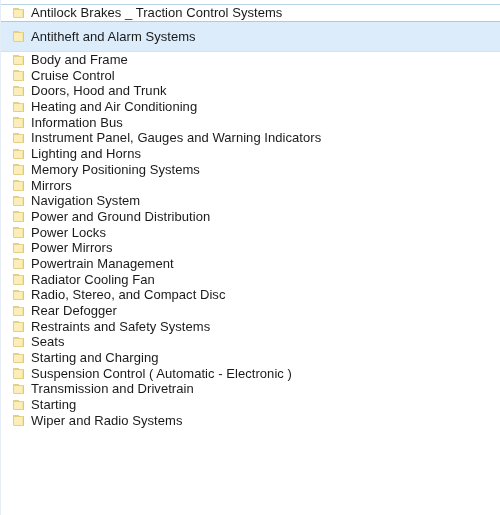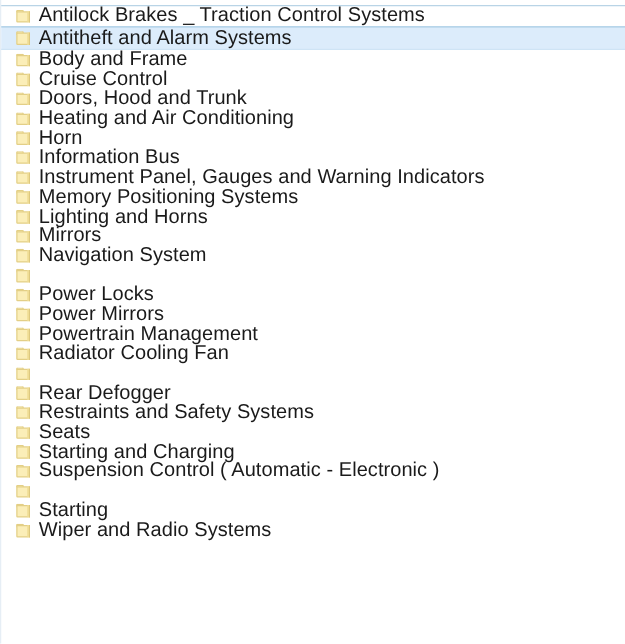--- a/index.html
+++ b/index.html
@@ -54,21 +54,21 @@
     padding-left: 12px;
     box-sizing: border-box;
     cursor: default;
     user-select: none;
   }
 
   .folder-row.selected {
     background: #dcecfb;
     border-top: 1px solid #a8cce4;
     border-bottom: 1px solid #cfe4f5;
-    height: 19px;
+    height: 31px;
   }
 
   
   .folder-icon {
     position: relative;
     width: 11px;
     height: 11px;
     flex: 0 0 11px;
     margin-right: 7px;
   }
@@ -100,21 +100,21 @@
     right: 0px;
     top: 1.5px;
     width: 2.5px;
     height: 9.5px;
     background: #f5e39c;
     border-right: 1px solid #ddc87e;
     box-sizing: border-box;
   }
 
   .folder-label {
-    font-size: 16px;
+    font-size: 13px;
     line-height: 11px;
     color: #1a1a1a;
     white-space: nowrap;
     letter-spacing: 0.05px;
   }
 </style>
 </head>
 <body>
 
 <div id="explorer-pane">
@@ -169,76 +169,69 @@
           <span class="fold"></span>
         </span>
         <span class="folder-label">Heating and Air Conditioning</span>
       </li>
       <li class="folder-row">
         <span class="folder-icon">
           <span class="tab"></span>
           <span class="body"></span>
           <span class="fold"></span>
         </span>
-        <span class="folder-label">Horn</span>
-      </li>
-      <li class="folder-row">
-        <span class="folder-icon">
-          <span class="tab"></span>
-          <span class="body"></span>
-          <span class="fold"></span>
-        </span>
         <span class="folder-label">Information Bus</span>
       </li>
       <li class="folder-row">
         <span class="folder-icon">
           <span class="tab"></span>
           <span class="body"></span>
           <span class="fold"></span>
         </span>
         <span class="folder-label">Instrument Panel, Gauges and Warning Indicators</span>
       </li>
       <li class="folder-row">
         <span class="folder-icon">
           <span class="tab"></span>
           <span class="body"></span>
           <span class="fold"></span>
         </span>
+        <span class="folder-label">Lighting and Horns</span>
+      </li>
+      <li class="folder-row">
+        <span class="folder-icon">
+          <span class="tab"></span>
+          <span class="body"></span>
+          <span class="fold"></span>
+        </span>
         <span class="folder-label">Memory Positioning Systems</span>
       </li>
       <li class="folder-row">
         <span class="folder-icon">
           <span class="tab"></span>
           <span class="body"></span>
           <span class="fold"></span>
         </span>
-        <span class="folder-label">Lighting and Horns</span>
-      </li>
-      <li class="folder-row">
-        <span class="folder-icon">
-          <span class="tab"></span>
-          <span class="body"></span>
-          <span class="fold"></span>
-        </span>
         <span class="folder-label">Mirrors</span>
       </li>
       <li class="folder-row">
         <span class="folder-icon">
           <span class="tab"></span>
           <span class="body"></span>
           <span class="fold"></span>
         </span>
         <span class="folder-label">Navigation System</span>
       </li>
       <li class="folder-row">
         <span class="folder-icon">
           <span class="tab"></span>
           <span class="body"></span>
           <span class="fold"></span>
         </span>
+        <span class="folder-label">Power and Ground Distribution</span>
       </li>
       <li class="folder-row">
         <span class="folder-icon">
           <span class="tab"></span>
           <span class="body"></span>
           <span class="fold"></span>
         </span>
         <span class="folder-label">Power Locks</span>
       </li>
       <li class="folder-row">
@@ -264,20 +257,21 @@
           <span class="fold"></span>
         </span>
         <span class="folder-label">Radiator Cooling Fan</span>
       </li>
       <li class="folder-row">
         <span class="folder-icon">
           <span class="tab"></span>
           <span class="body"></span>
           <span class="fold"></span>
         </span>
+        <span class="folder-label">Radio, Stereo, and Compact Disc</span>
       </li>
       <li class="folder-row">
         <span class="folder-icon">
           <span class="tab"></span>
           <span class="body"></span>
           <span class="fold"></span>
         </span>
         <span class="folder-label">Rear Defogger</span>
       </li>
       <li class="folder-row">
@@ -311,20 +305,21 @@
           <span class="fold"></span>
         </span>
         <span class="folder-label">Suspension Control ( Automatic - Electronic )</span>
       </li>
       <li class="folder-row">
         <span class="folder-icon">
           <span class="tab"></span>
           <span class="body"></span>
           <span class="fold"></span>
         </span>
+        <span class="folder-label">Transmission and Drivetrain</span>
       </li>
       <li class="folder-row">
         <span class="folder-icon">
           <span class="tab"></span>
           <span class="body"></span>
           <span class="fold"></span>
         </span>
         <span class="folder-label">Starting</span>
       </li>
       <li class="folder-row">

